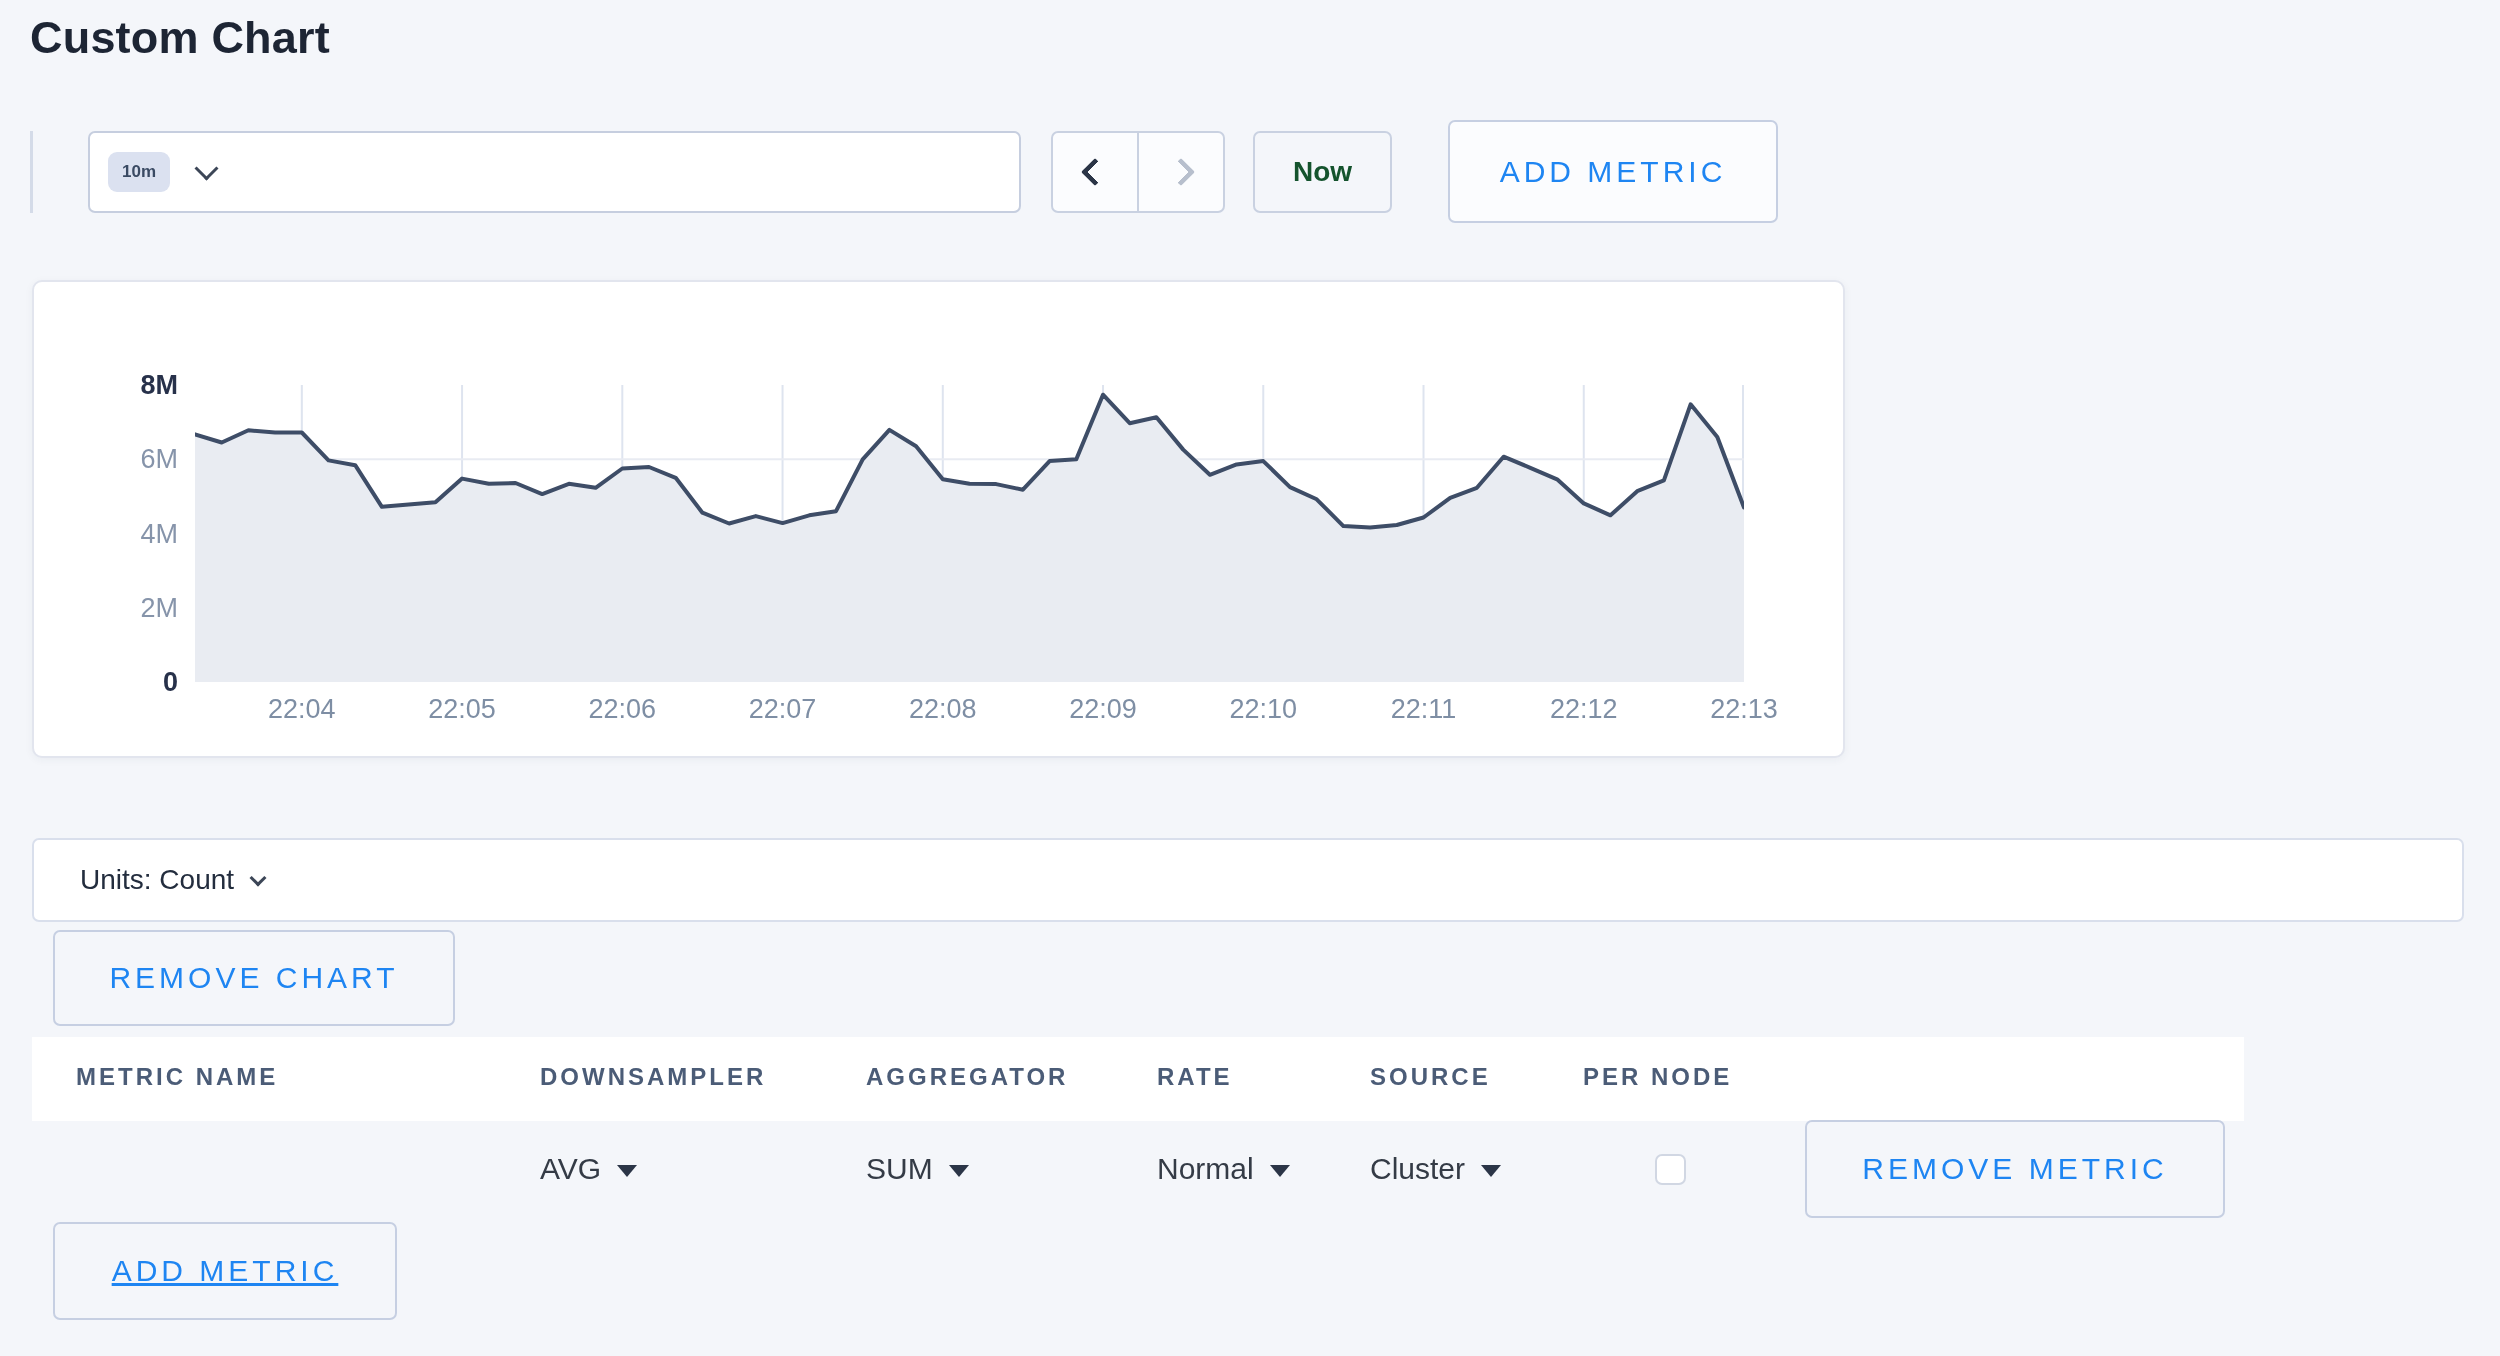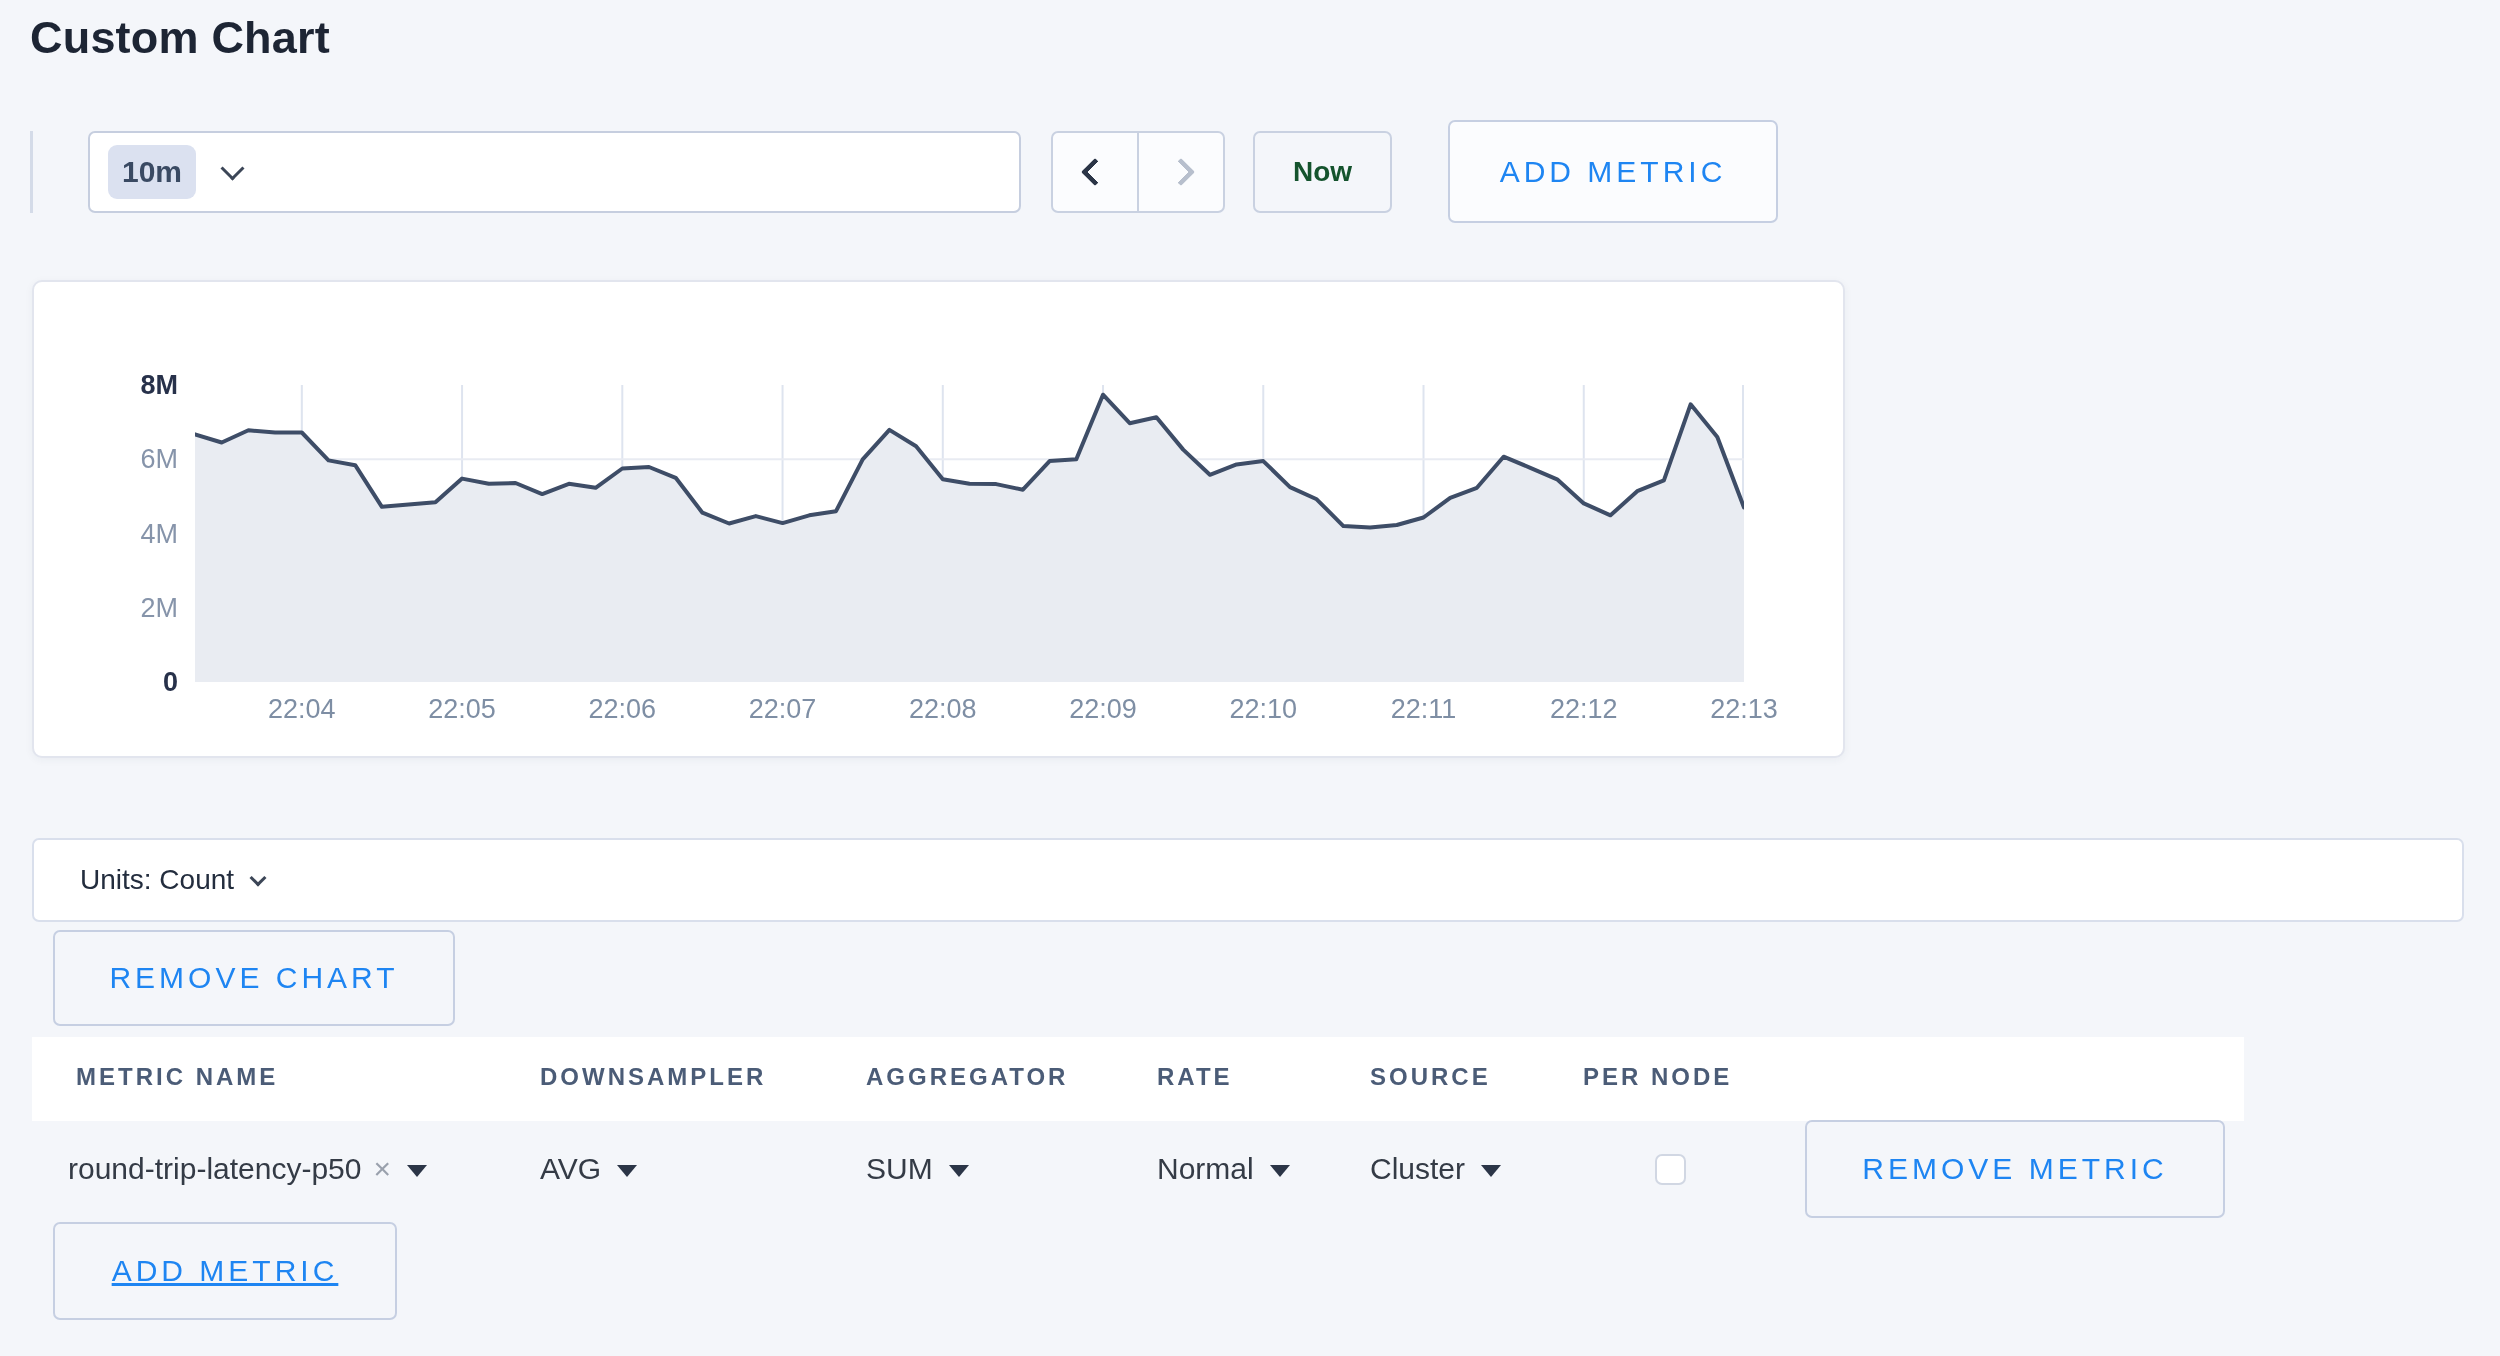--- a/index.html
+++ b/index.html
@@ -16,21 +16,21 @@
   .page-title { left:30px; top:12px; font-size:45px; font-weight:bold; color:#1d2534; letter-spacing:.2px; }
 
   
   .tool-divider { left:30px; top:131px; width:3px; height:82px; background:#d4dbe8; }
   .time-select {
     left:88px; top:131px; width:933px; height:82px;
     background:#fff; border:2px solid #c6cedf; border-radius:7px;
     display:flex; align-items:center; padding:0 34px 0 18px; cursor:pointer;
   }
   .time-badge {
-    background:#dbe1f0; color:#3a4a63; font-weight:bold; font-size:30px;
+    background:#dbe1f0; color:#3a4a63; font-weight:bold; font-size:17px;
     border-radius:9px; padding:10px 14px; margin-right:28px;
   }
   .time-label { font-size:29px; font-weight:bold; color:#242c3c; flex:1; }
   .chev-down {
     width:17px; height:17px; border-right:3px solid #3c4657; border-bottom:3px solid #3c4657;
     transform:rotate(45deg); margin-top:-8px;
   }
   .chev-down.sm { width:12px; height:12px; margin-left:18px; margin-top:-4px; }
   .arrow-group { left:1051px; top:131px; width:174px; height:82px; display:flex; }
   .arrow-btn {
@@ -181,25 +181,20 @@
 <div class="abs table-header-band">
   <span class="col-head" style="left:44px">METRIC NAME</span>
   <span class="col-head" style="left:508px">DOWNSAMPLER</span>
   <span class="col-head" style="left:834px">AGGREGATOR</span>
   <span class="col-head" style="left:1125px">RATE</span>
   <span class="col-head" style="left:1338px">SOURCE</span>
   <span class="col-head" style="left:1551px">PER NODE</span>
 </div>
 
 <div class="abs metric-row">
-  <div class="cell" style="left:36px">
-    <span class="cell-text">round-trip-latency-p50</span>
-    <span class="x-icon">×</span>
-    <span class="caret"></span>
-  </div>
   <div class="cell" style="left:508px">
     <span class="cell-text">AVG</span>
     <span class="caret"></span>
   </div>
   <div class="cell" style="left:834px">
     <span class="cell-text">SUM</span>
     <span class="caret"></span>
   </div>
   <div class="cell" style="left:1125px">
     <span class="cell-text">Normal</span>

